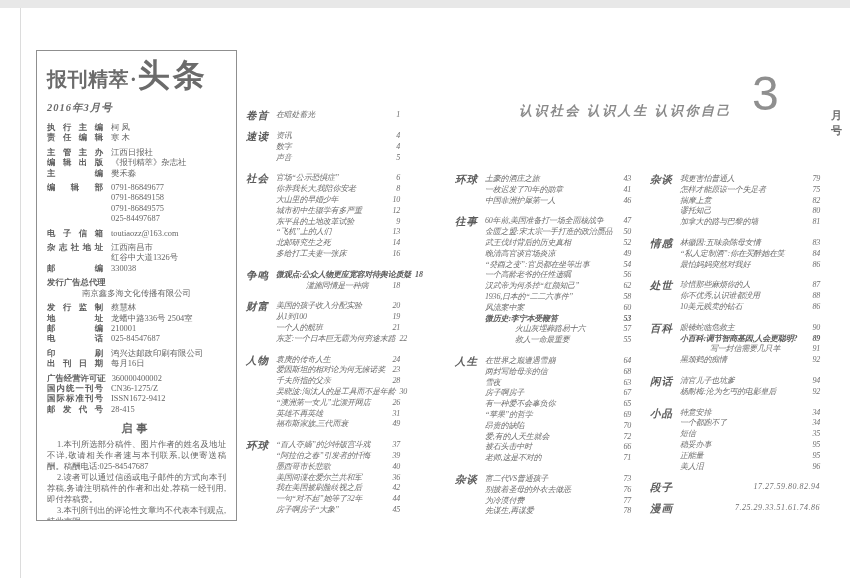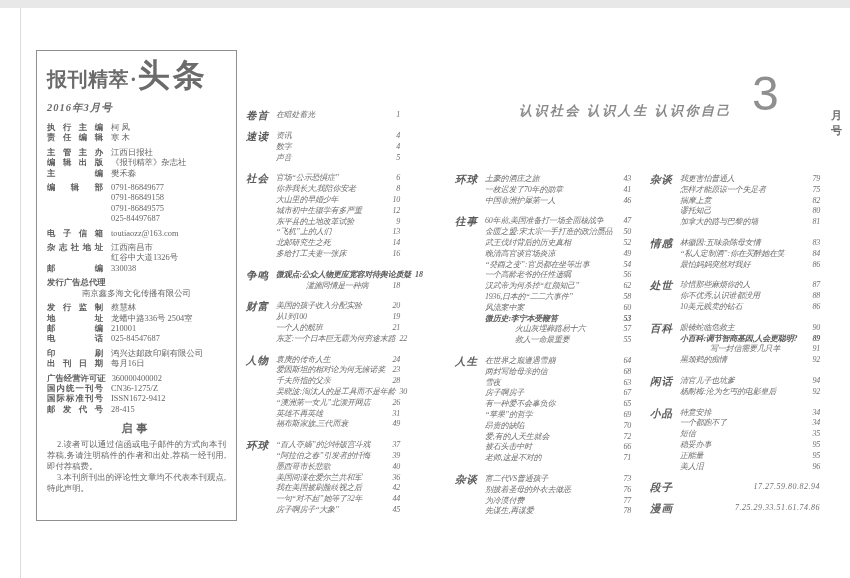--- a/index.html
+++ b/index.html
@@ -209,20 +209,21 @@
             <span class="m-label">邮发代号</span>
             <div class="m-vals">
               <div class="m-val-line">28-415</div>
             </div>
           </div>
         </div>
       </div>
 
     <div class="notice-title">启事</div>
     <div id="notice-ps">
+        <p class="notice-p">1.本刊所选部分稿件、图片作者的姓名及地址不详,敬请相关作者速与本刊联系,以便寄送稿酬。稿酬电话:025-84547687</p>
         <p class="notice-p">2.读者可以通过信函或电子邮件的方式向本刊荐稿,务请注明稿件的作者和出处,荐稿一经刊用,即付荐稿费。</p>
         <p class="notice-p">3.本刊所刊出的评论性文章均不代表本刊观点,特此声明。</p>
       </div>
   </div>
 
   <div class="slogan">认识社会 认识人生 认识你自己</div>
   <div class="issue-big">3</div>
   <div class="issue-suffix">月号</div>
 
   <div id="col1" class="toc-col">

